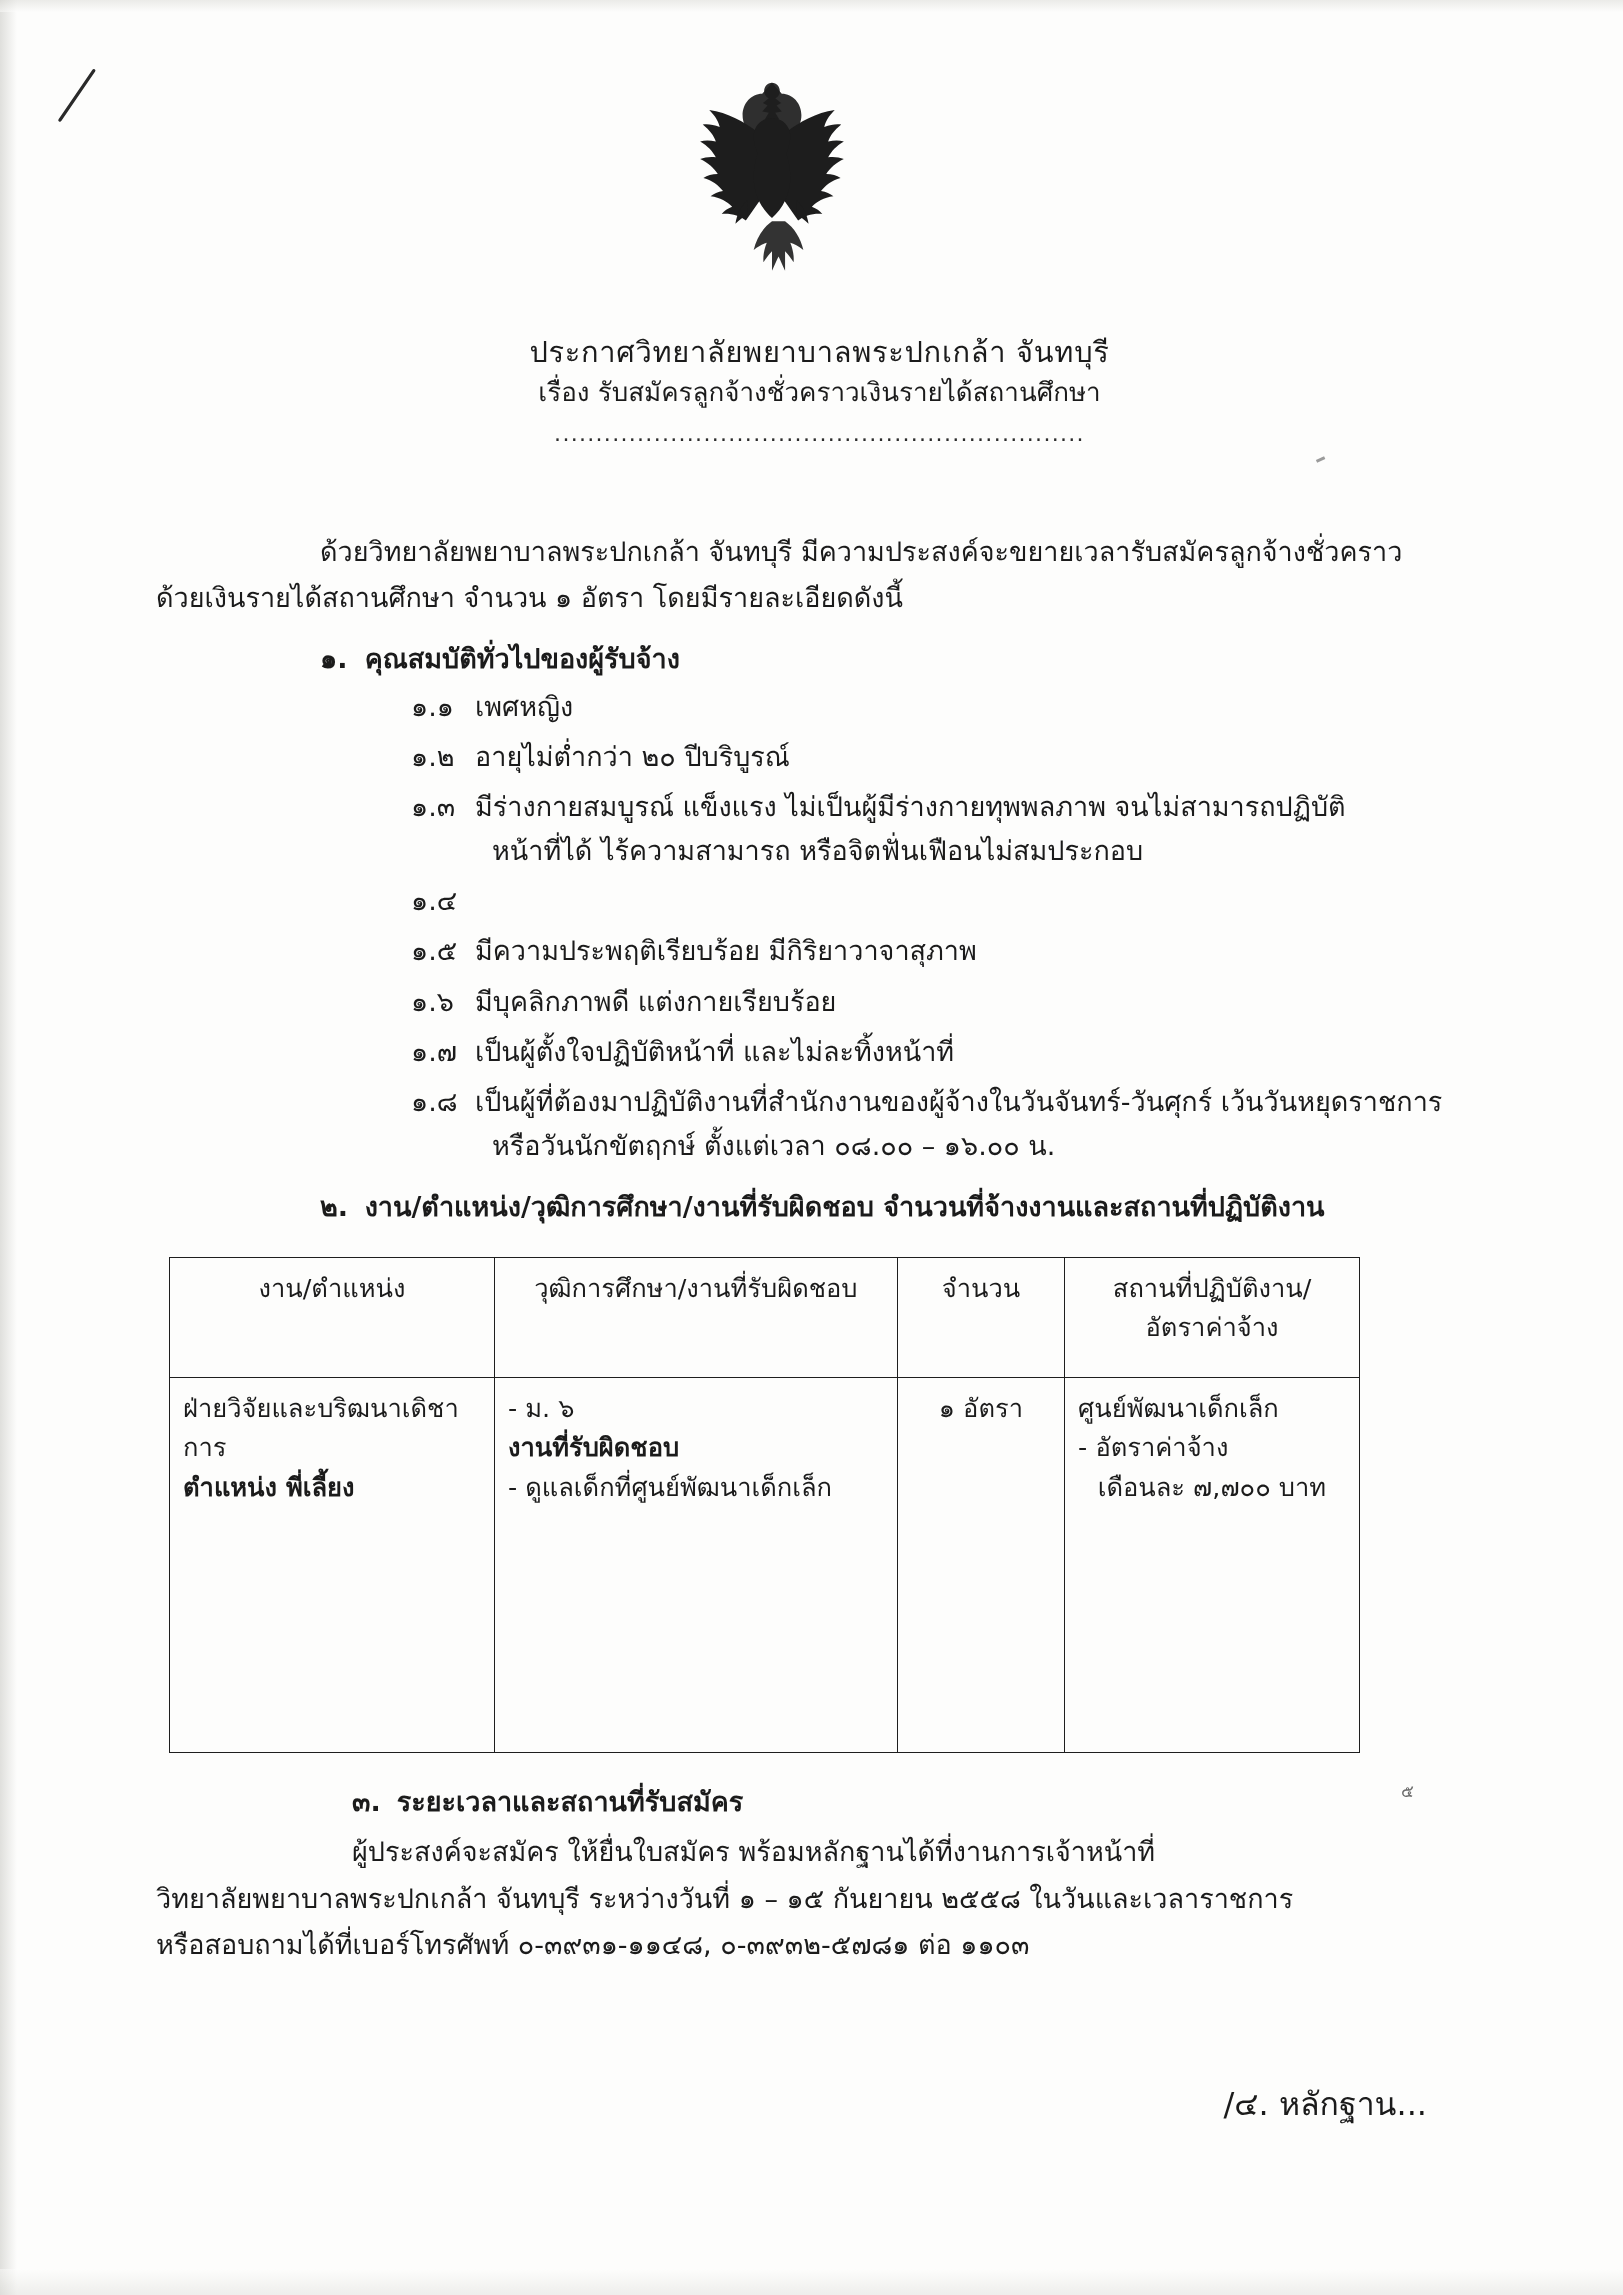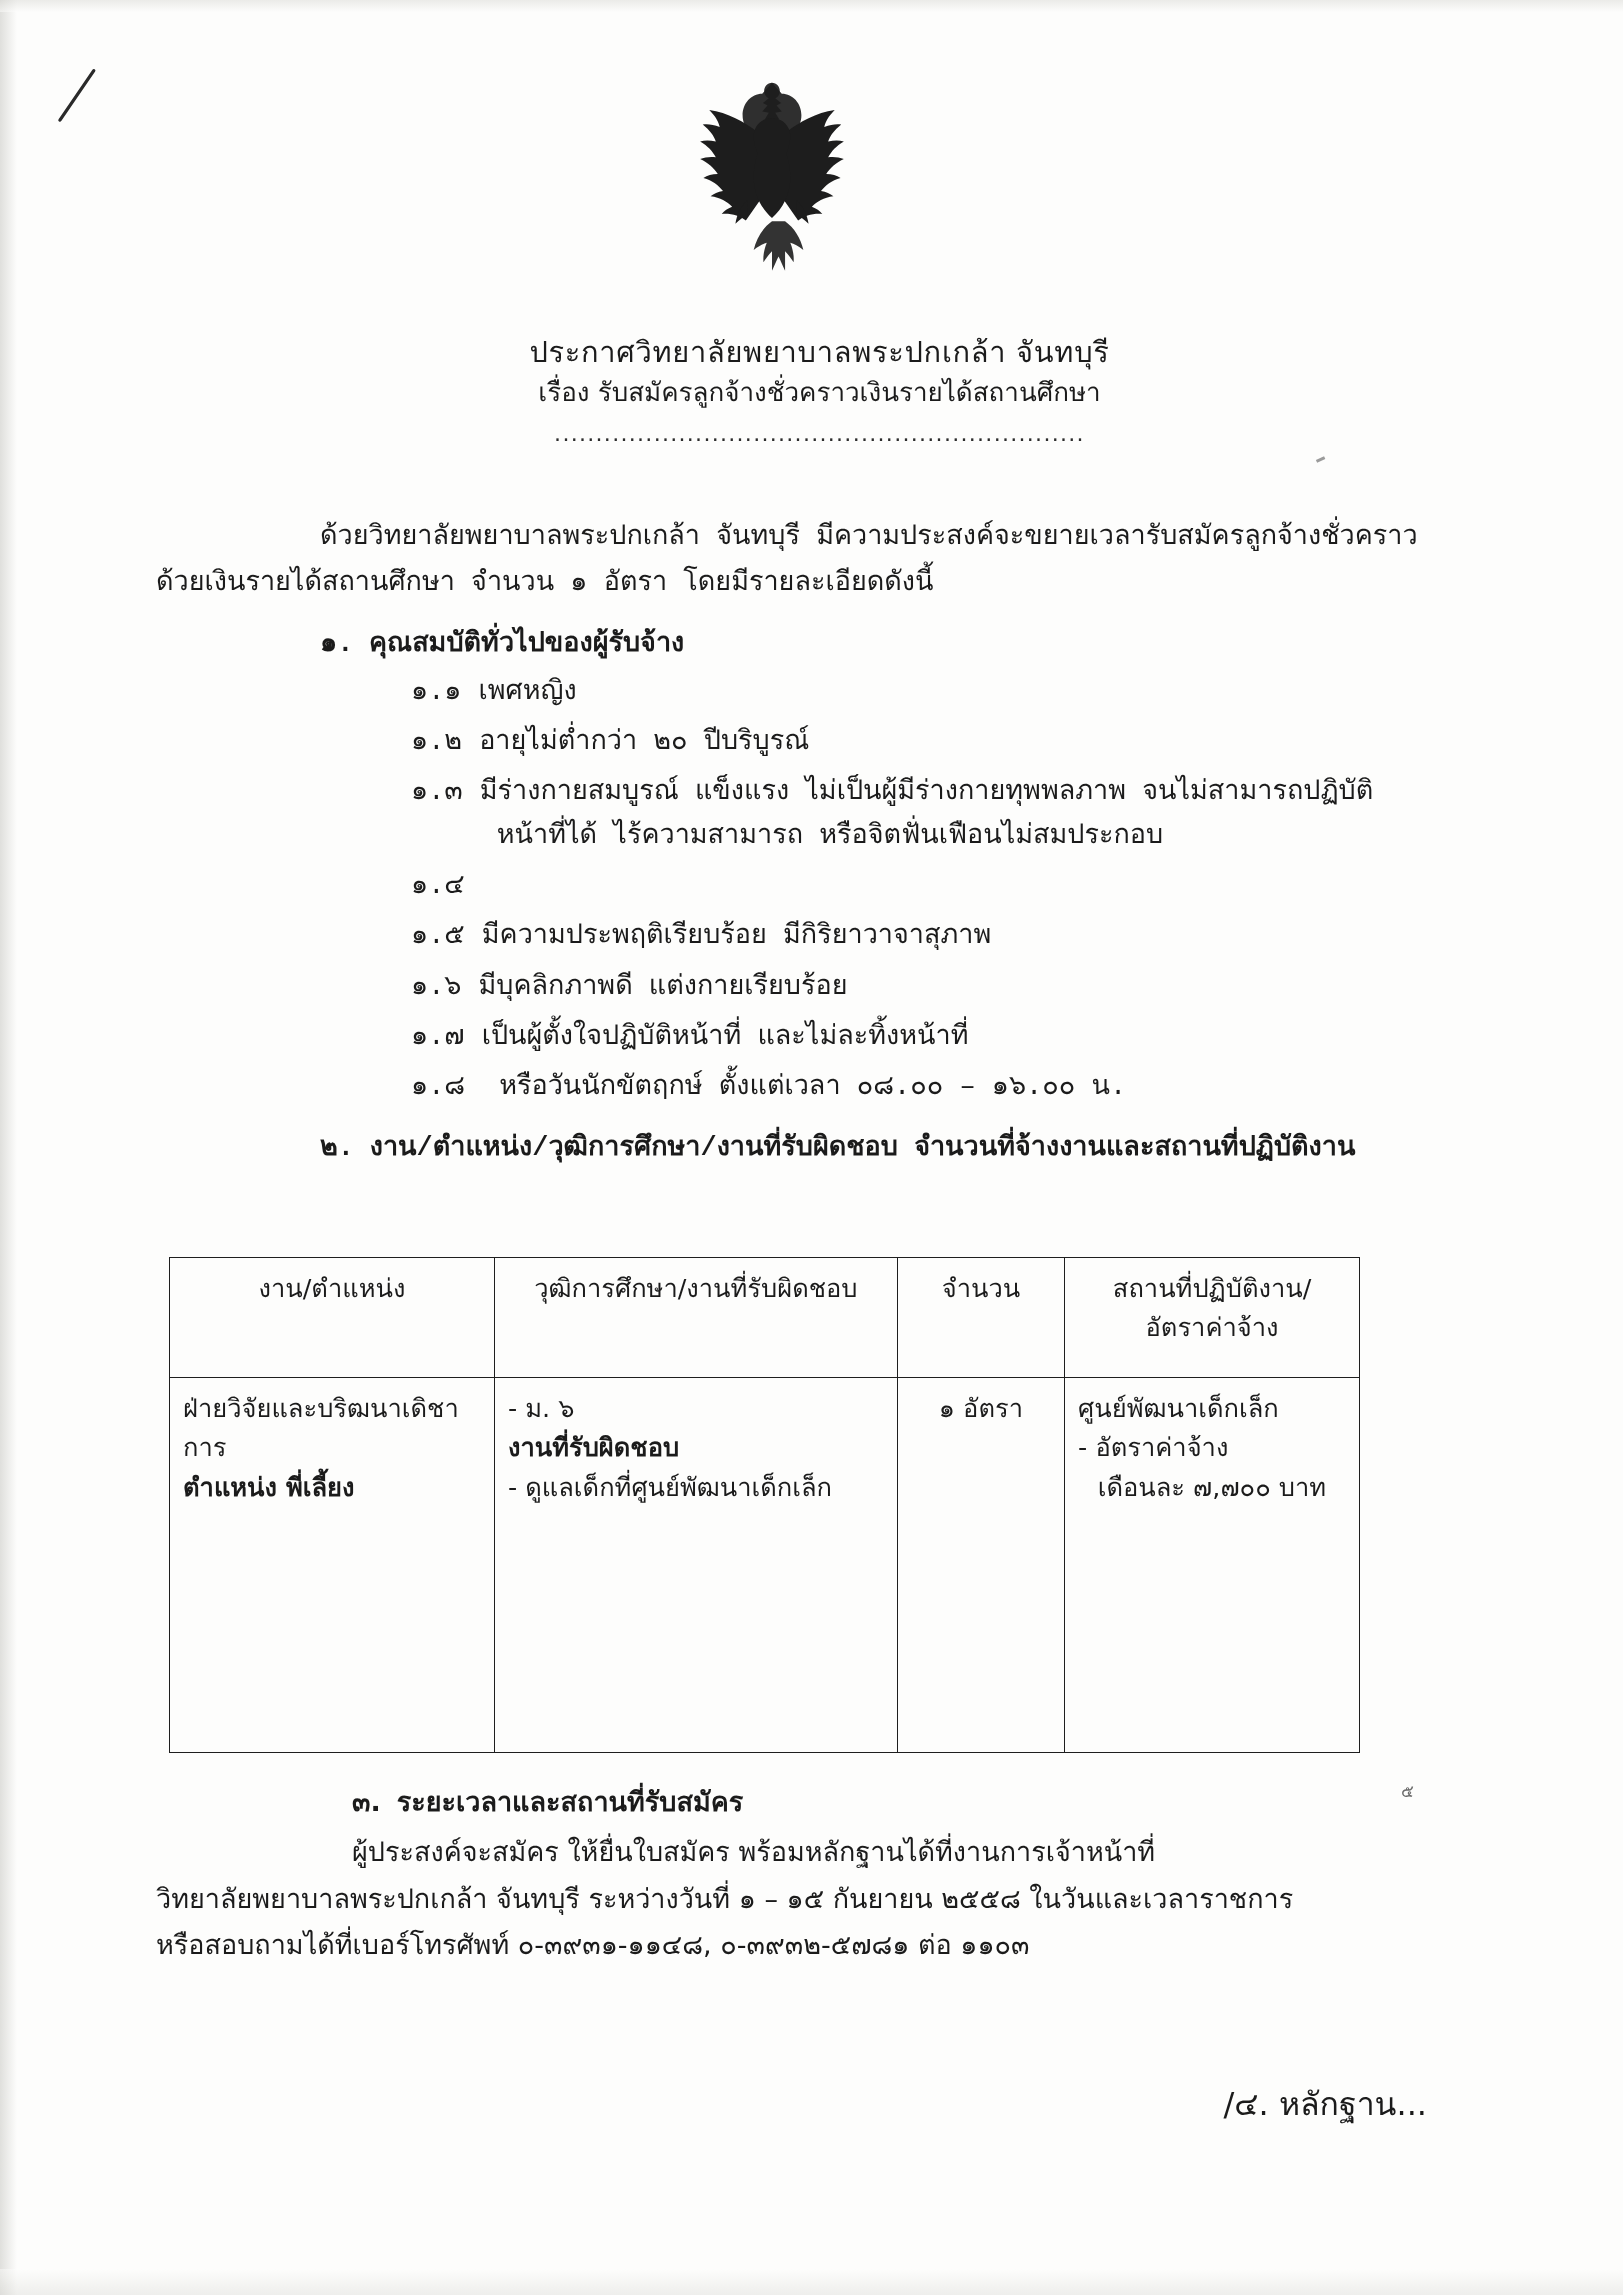--- a/index.html
+++ b/index.html
@@ -77,25 +77,24 @@
     width: 563px;
     font-size: 22px;
     color: #2b2b2b;
     letter-spacing: 1.3px;
     overflow: hidden;
     white-space: nowrap;
   }
   .body-block {
     position: absolute;
     left: 156px;
-    top: 516px;
+    top: 530px;
     width: 1322px;
     font-size: 27px;
     line-height: 1.62;
-    font-family: Liberation Mono, monospace;
   }
   .para-indent {
     text-indent: 164px;
   }
   .para {
     margin: 0 0 2.6px 0;
   }
   .section-head {
     margin: 17px 0 3.9px 0;
     display: flex;
@@ -275,20 +274,21 @@
         <span class="sub-num">๑.๖</span>
         <span class="sub-text">มีบุคลิกภาพดี แต่งกายเรียบร้อย</span>
       </li>
       <li>
         <span class="sub-num">๑.๗</span>
         <span class="sub-text">เป็นผู้ตั้งใจปฏิบัติหน้าที่ และไม่ละทิ้งหน้าที่</span>
       </li>
       <li>
         <span class="sub-num">๑.๘</span>
         <span class="sub-text">
+          <span>เป็นผู้ที่ต้องมาปฏิบัติงานที่สำนักงานของผู้จ้างในวันจันทร์-วันศุกร์ เว้นวันหยุดราชการ</span>
           <span class="cont">หรือวันนักขัตฤกษ์ ตั้งแต่เวลา ๐๘.๐๐ – ๑๖.๐๐ น.</span>
         </span>
       </li>
     </ul>
 
     <div class="section-head">
       <span class="section-num">๒.</span>
       <span>งาน/ตำแหน่ง/วุฒิการศึกษา/งานที่รับผิดชอบ จำนวนที่จ้างงานและสถานที่ปฏิบัติงาน</span>
     </div>
   </div>

